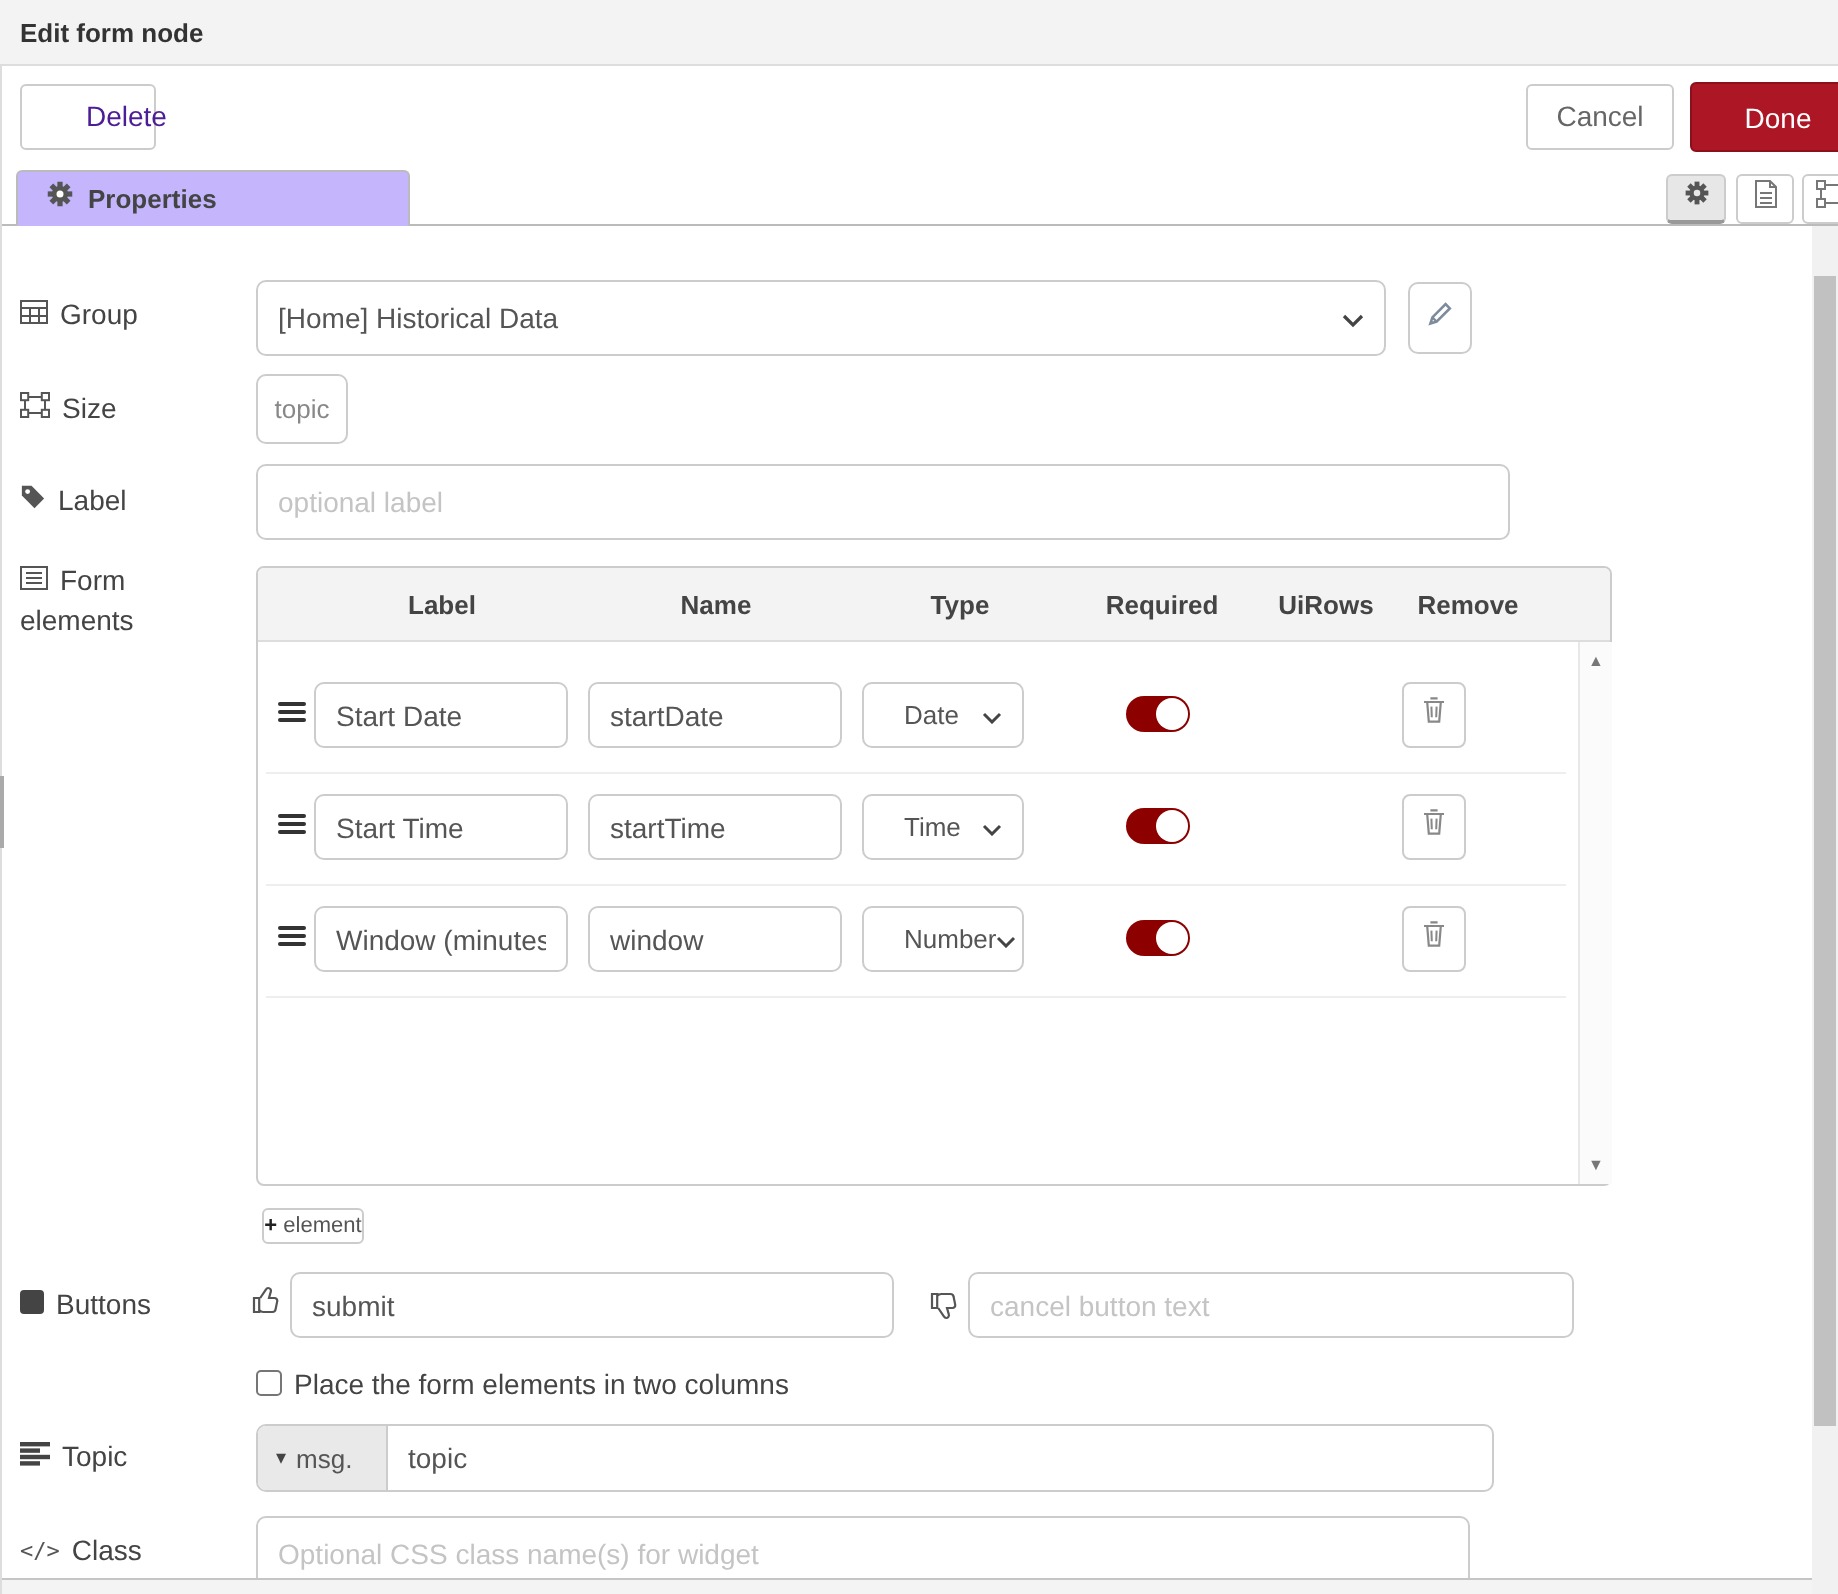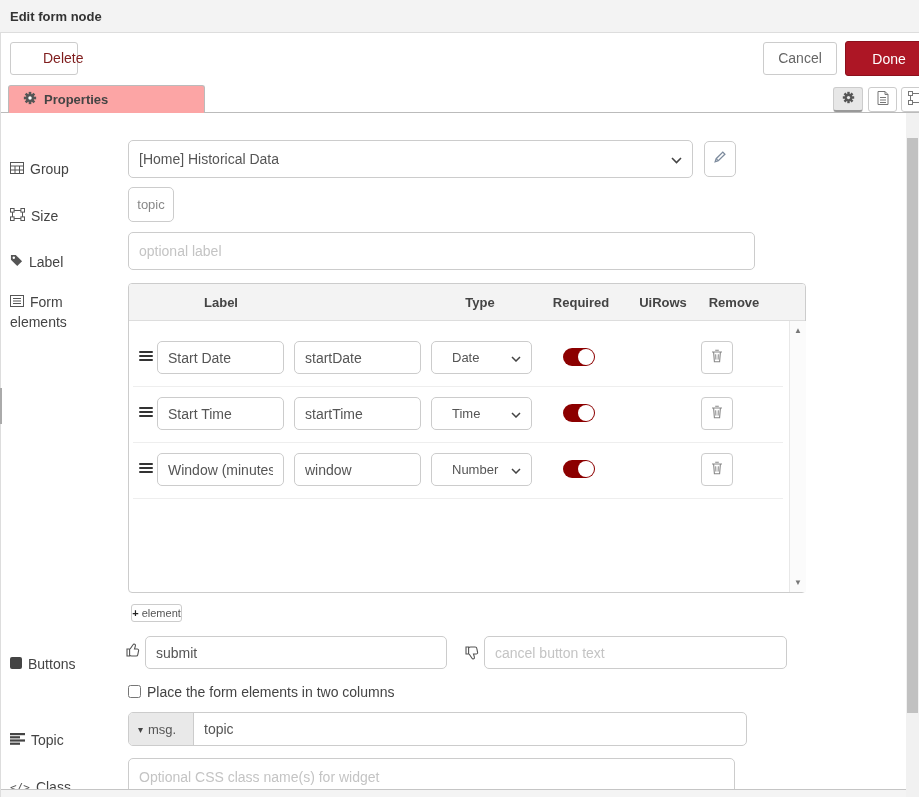--- a/index.html
+++ b/index.html
@@ -5,49 +5,49 @@
   html,body{margin:0;padding:0;background:#fff;}
   #app{position:relative;width:919px;height:797px;background:#fff;overflow:hidden;
        font-family:"Liberation Sans","DejaVu Sans",sans-serif;color:#444;}
   .abs{position:absolute;}
   
   .hdr{left:0;top:0;width:919px;height:33px;background:#f3f3f3;border-bottom:1px solid #ddd;box-sizing:border-box;}
   .hdr-title{left:10px;top:0;height:33px;line-height:33px;font-size:13px;font-weight:bold;color:#333;}
   
   .btn{box-sizing:border-box;background:#fff;border:1px solid #ccc;border-radius:3px;
        font-size:14px;text-align:center;cursor:pointer;}
-  .btn-delete{left:10px;top:42px;width:68px;height:33px;line-height:31px;color:#7f1d1d;padding-left:32px;}
+  .btn-delete{left:10px;top:42px;width:68px;height:33px;line-height:31px;color:#4c1d95;padding-left:32px;}
   .btn-cancel{left:763px;top:42px;width:74px;height:33px;line-height:31px;color:#666;}
   .btn-done{left:845px;top:41px;width:88px;height:35px;line-height:35px;background:#AD1625;border:1px solid #8C101C;color:#fff;border-radius:3px;}
   
   .tabline{left:0;top:112px;width:919px;height:1px;background:#bbb;}
-  .tab{left:8px;top:85px;width:197px;height:28px;background:#fca5a5;border:1px solid #bbb;border-bottom:none;
+  .tab{left:8px;top:85px;width:197px;height:28px;background:#c4b5fd;border:1px solid #bbb;border-bottom:none;
        box-sizing:border-box;border-radius:3px 3px 0 0;display:flex;align-items:center;gap:7px;padding-left:14px;}
   .tab-label{font-size:13px;font-weight:bold;color:#444;}
   .icon-btn{top:87px;width:30px;height:25px;box-sizing:border-box;background:#fff;border:1px solid #ccc;border-radius:3px;
        display:flex;align-items:center;justify-content:center;cursor:pointer;}
   .icon-btn.active{background:#e7e7e7;border-bottom:2px solid #999;}
   
-  .flabel{left:10px;font-size:14px;color:#444;display:flex;align-items:center;gap:6px;white-space:nowrap;margin-top:12px;}
+  .flabel{left:10px;font-size:14px;color:#444;display:flex;align-items:center;gap:6px;white-space:nowrap;}
   
   .input, .selbox{box-sizing:border-box;background:#fff;border:1px solid #ccc;border-radius:5px;
       font-size:14px;color:#555;padding:0 10px;font-family:"Liberation Sans","DejaVu Sans",sans-serif;}
   .input::placeholder{color:#c4c4c4;opacity:1;}
   .selbox{display:flex;align-items:center;justify-content:space-between;cursor:pointer;}
   
   .ftable{left:128px;top:283px;width:678px;height:310px;border:1px solid #ccc;border-radius:4px;box-sizing:border-box;background:#fff;}
   .thead{position:absolute;left:0;top:0;width:676px;height:37px;background:#f3f3f3;border-bottom:1px solid #ddd;
          box-sizing:border-box;border-radius:3px 3px 0 0;}
   .th{position:absolute;top:0;height:37px;line-height:37px;width:104px;text-align:center;font-size:13px;font-weight:bold;color:#444;}
   .trow{position:absolute;left:0;width:660px;height:55px;}
   .rowsep{position:absolute;left:4px;width:650px;height:1px;background:#eee;}
   .handle{position:absolute;left:10px;cursor:grab;}
   .hbar{display:block;width:14px;height:2px;background:#333;margin:2px 0;border-radius:1px;}
   .cell-input{position:absolute;width:127px;height:33px;}
-  .type-sel{position:absolute;width:101px;height:33px;font-size:13px;padding-left:20px;}
+  .type-sel{position:absolute;width:81px;height:33px;font-size:13px;padding-left:20px;}
   .toggle{position:absolute;left:434px;width:32px;height:18px;border-radius:9px;background:#8C0000;cursor:pointer;}
   .knob{position:absolute;right:1px;top:1px;width:16px;height:16px;border-radius:50%;background:#fff;}
   .trash-btn{position:absolute;left:572px;width:32px;height:33px;box-sizing:border-box;border:1px solid #ccc;border-radius:4px;
         background:#fff;display:flex;align-items:center;justify-content:center;cursor:pointer;}
   .tscroll{position:absolute;left:660px;top:37px;width:16px;height:271px;border-left:1px solid #e8e8e8;background:#fbfbfb;}
   .tscroll .arr{position:absolute;left:0;width:16px;text-align:center;font-size:8px;color:#777;cursor:pointer;}
   
   .add-btn{left:131px;top:604px;width:51px;height:18px;box-sizing:border-box;border:1px solid #ccc;border-radius:3px;
         background:#fff;font-size:11px;line-height:16px;text-align:center;color:#555;cursor:pointer;}
   .add-btn b{color:#222;}
@@ -196,20 +196,21 @@
           <line x1="3" y1="8.5" x2="11" y2="8.5" stroke="#555"></line>
         </svg>
     </span>
     <span>Form</span>
   </div>
   <div class="abs flabel" style="top:302px;">elements</div>
 
   <div class="abs ftable">
     <div class="thead">
       <span class="th" style="left:40px;">Label</span>
+      <span class="th" style="left:177px;">Name</span>
       <span class="th" style="left:299px;">Type</span>
       <span class="th" style="left:400px;">Required</span>
       <span class="th" style="left:553px;">Remove</span>
       <span class="th" style="left:482px;">UiRows</span>
     </div>
 
     <div class="trow" style="top:47px;">
       <div class="handle" style="top:18px;">
           <span class="hbar"></span>
           <span class="hbar"></span>

